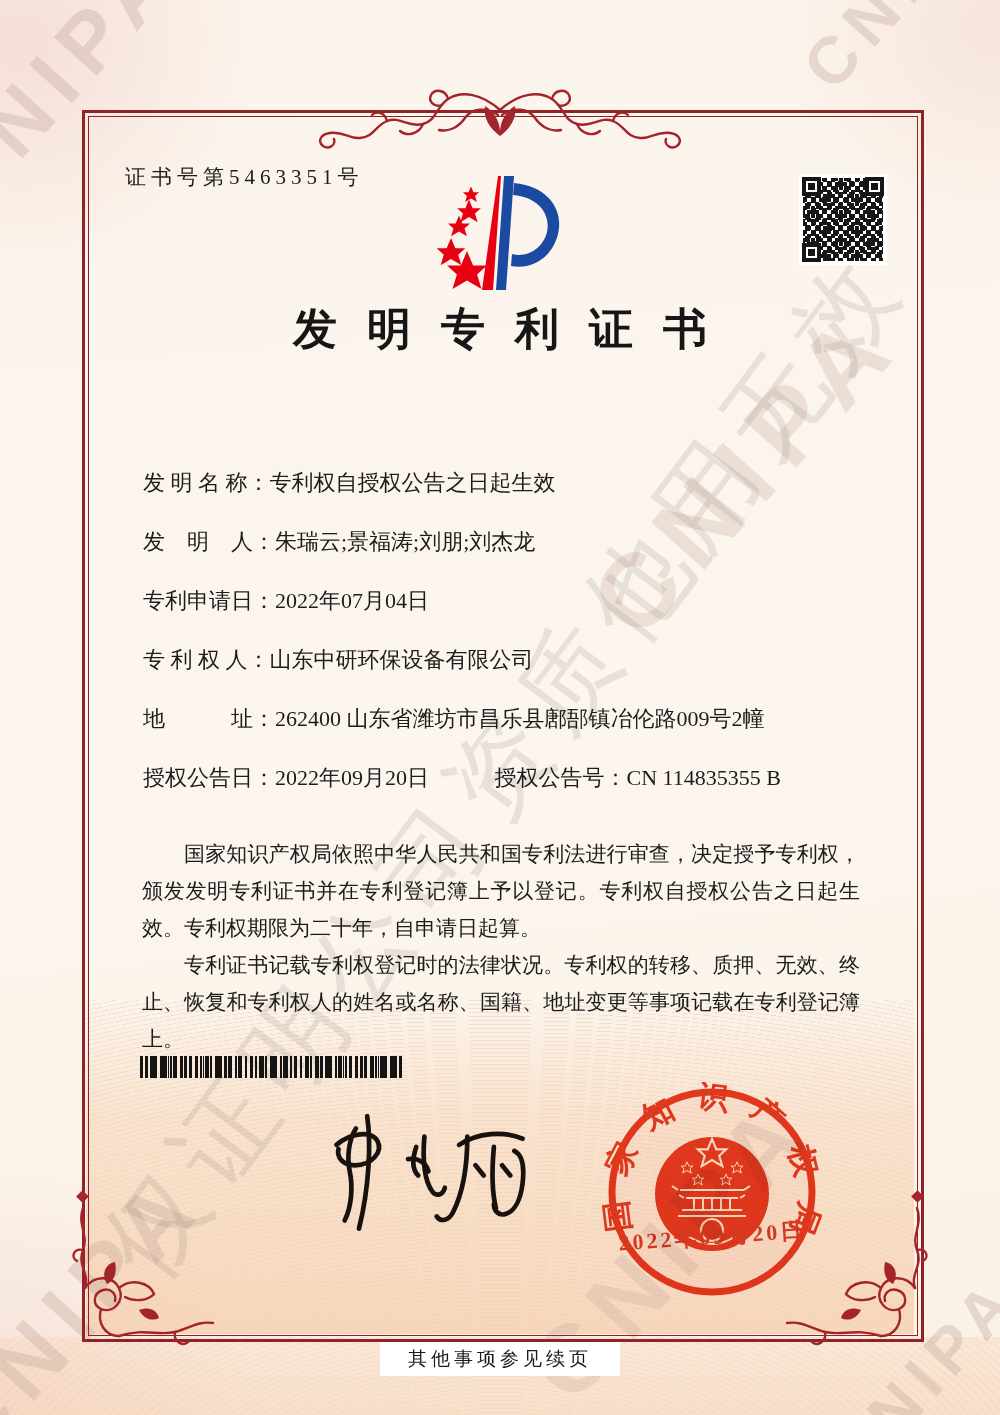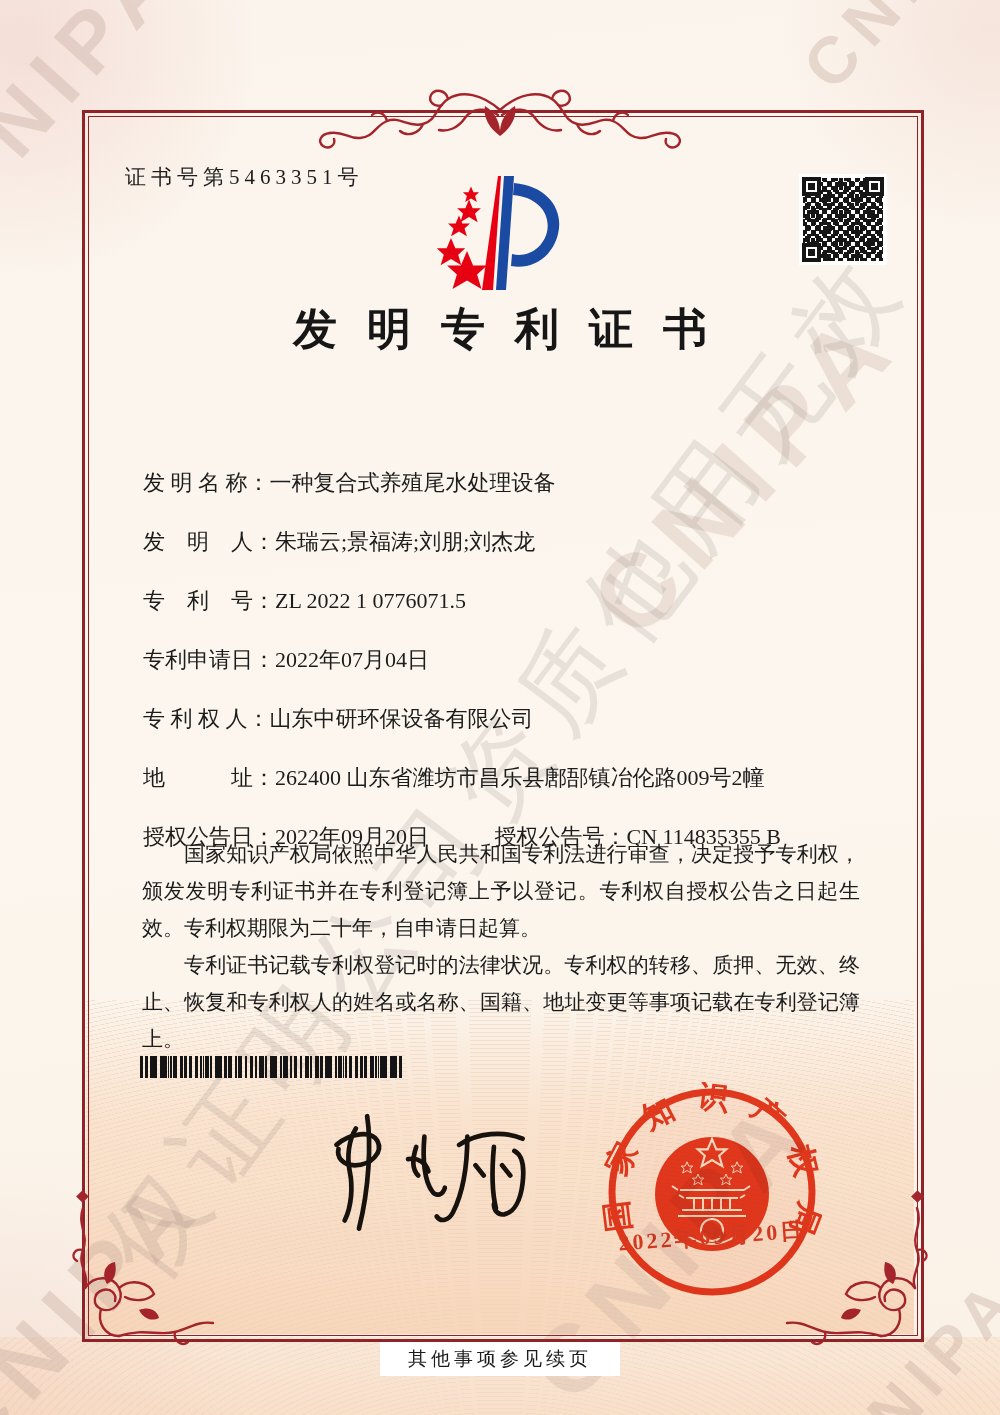--- a/index.html
+++ b/index.html
@@ -165,23 +165,22 @@
     <div class="qr-inner">
       <div class="finder f-tl"></div>
       <div class="finder f-tr"></div>
       <div class="finder f-bl"></div>
     </div>
   </div>
 
   <div class="title">发明专利证书</div>
 
   <div class="fields">
-    <div class="frow"><span class="lab">发 明 名 称：</span><span>一种复合式养殖尾水处理设备</span></div>
+    <div class="frow"><span class="lab">发 明 名 称：</span><span>专利权自授权公告之日起生效</span></div>
     <div class="frow"><span class="lab">发　明　人：</span><span>朱瑞云;景福涛;刘朋;刘杰龙</span></div>
-    <div class="frow"><span class="lab">专　利　号：</span><span>ZL 2022 1 0776071.5</span></div>
     <div class="frow"><span class="lab">专利申请日：</span><span>2022年07月04日</span></div>
     <div class="frow"><span class="lab">专 利 权 人：</span><span>山东中研环保设备有限公司</span></div>
     <div class="frow"><span class="lab">地　　　址：</span><span>262400 山东省潍坊市昌乐县鄌郚镇冶伦路009号2幢</span></div>
     <div class="frow grant">
       <span class="lab">授权公告日：</span><span>2022年09月20日</span>
       <span class="lab lab2">授权公告号：</span><span>CN 114835355 B</span>
     </div>
   </div>
 
   <div class="paras">

